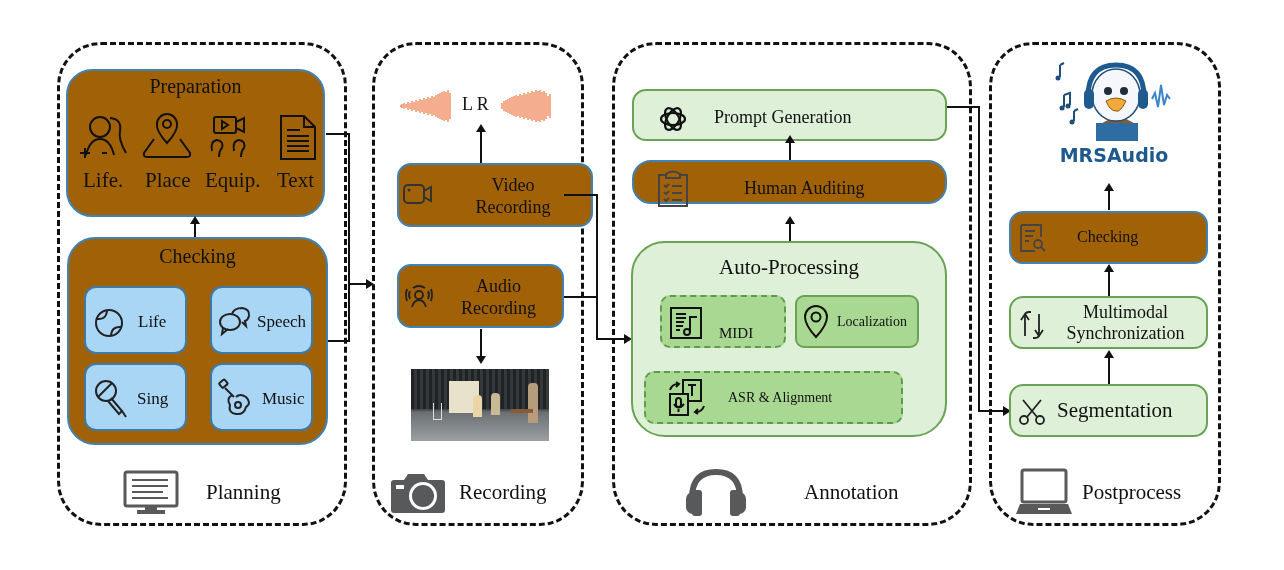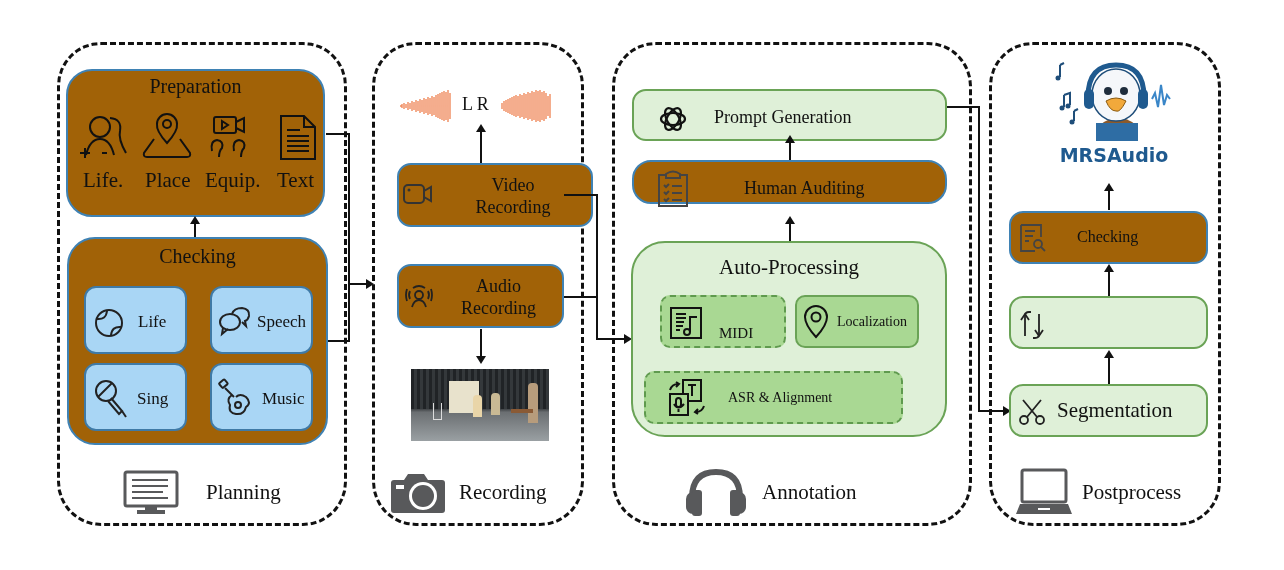--- a/index.html
+++ b/index.html
@@ -261,21 +261,21 @@
     <g fill="none" stroke="#111" stroke-width="2">
         <rect x="1" y="1" width="30" height="30"></rect>
         <path d="M6 7 H16 M6 11 H16 M6 15 H14 M6 19 H13 M6 23 H10"></path>
         <path d="M20 25 V10 H27"></path>
         <circle cx="17" cy="25" r="3"></circle>
       </g>
   </svg>
   <div class="lbl" style="left:57px;top:28px;font-size:15px;text-align:center;">MIDI</div>
 </div>
 
-<div class="box green-inner" style="left:795px;top:295px;width:124px;height:53px;">
+<div class="box green-inner" style="left:795px;top:295px;width:124px;height:53px;border-radius:9px;">
   <svg class="ic" style="left:6px;top:8px;" width="26" height="34" viewBox="0 0 26 34">
     <g fill="none" stroke="#111" stroke-width="2">
         <path d="M13 32 Q2 20 2 12 A11 11 0 0 1 24 12 Q24 20 13 32 Z"></path>
         <circle cx="13" cy="12" r="4.5"></circle>
       </g>
   </svg>
   <div class="lbl" style="left:40px;top:17px;font-size:14px;">Localization</div>
 </div>
 
 <div class="box green-dash" style="left:644px;top:371px;width:259px;height:53px;">
@@ -293,21 +293,21 @@
   <div class="lbl" style="left:82px;top:17px;font-size:14px;">ASR &amp; Alignment</div>
 </div>
 
 <svg class="ic" style="left:684px;top:468px;" width="64" height="48" viewBox="0 0 64 48">
   <path d="M8 30 Q8 4 32 4 Q56 4 56 30" fill="none" stroke="#58595b" stroke-width="6"></path>
   <rect x="2" y="24" width="14" height="22" rx="7" fill="#58595b"></rect>
   <rect x="48" y="24" width="14" height="22" rx="7" fill="#58595b"></rect>
   <rect x="8" y="22" width="10" height="26" rx="3" fill="#58595b"></rect>
   <rect x="46" y="22" width="10" height="26" rx="3" fill="#58595b"></rect>
 </svg>
-<div class="stage-label" style="left:762px;top:480px;text-align:center;">Annotation</div>
+<div class="stage-label" style="left:804px;top:480px;text-align:center;">Annotation</div>
 
 <div class="line" style="left:947px;top:106px;width:32px;height:2px;"></div>
 <div class="line" style="left:978px;top:106px;width:2px;height:306px;"></div>
 <div class="line" style="left:978px;top:410px;width:28px;height:2px;"></div>
 <svg class="ic" style="left:1003px;top:406px;" width="8" height="10" viewBox="0 0 8 10">
     <path d="M0 0 L8 5 L0 10 Z" fill="#111"></path>
   </svg>
 
 <div class="stage" style="left:989px;top:42px;width:232px;height:484px;"></div>
 
@@ -356,20 +356,24 @@
 
 <div class="box green" style="left:1009px;top:296px;width:199px;height:53px;">
   <svg class="ic" style="left:8px;top:12px;" width="26" height="30" viewBox="0 0 26 30">
     <g fill="none" stroke="#222" stroke-width="1.8">
         <path d="M6 26 V6 Q6 2 10 2 H12"></path>
         <path d="M2 10 L6 4 L10 10"></path>
         <path d="M20 4 V24 Q20 28 16 28 H14"></path>
         <path d="M16 20 L20 26 L24 20"></path>
       </g>
   </svg>
+  <div class="abs center" style="left:38px;right:4px;top:2px;height:46px;flex-direction:column;font-size:18px;line-height:21px;">
+    <span>Multimodal</span>
+    <span>Synchronization</span>
+  </div>
 </div>
 
 <div class="line" style="left:1108px;top:353px;width:2px;height:31px;"></div>
 <svg class="ic" style="left:1104px;top:350px;" width="10" height="8" viewBox="0 0 10 8">
     <path d="M0 8 L5 0 L10 8 Z" fill="#111"></path>
   </svg>
 
 <div class="box green" style="left:1009px;top:384px;width:199px;height:53px;">
   <svg class="ic" style="left:8px;top:12px;" width="26" height="28" viewBox="0 0 26 28">
     <g fill="none" stroke="#222" stroke-width="1.8">

